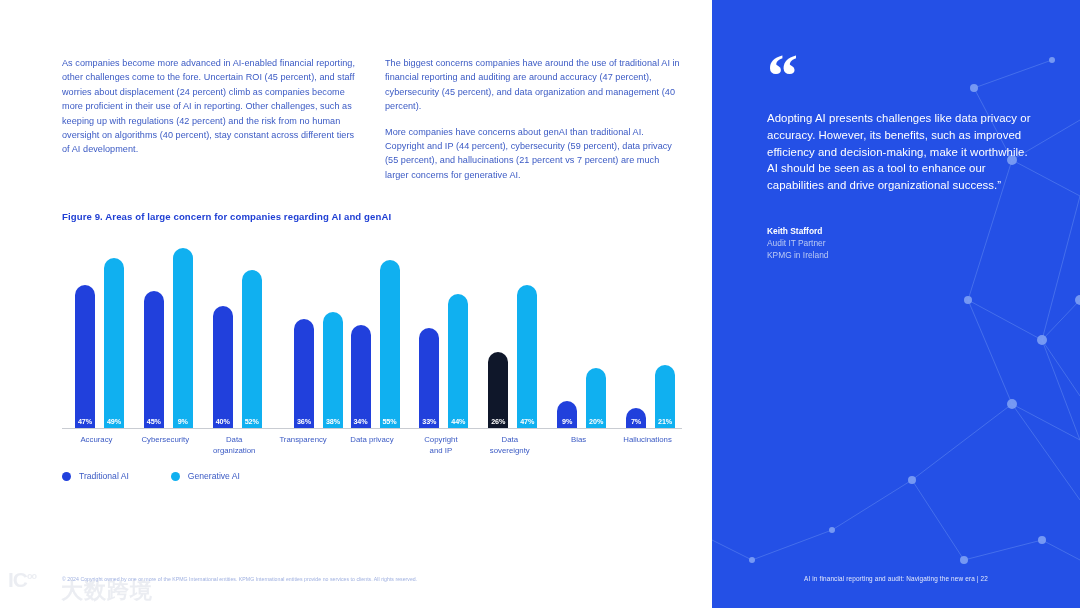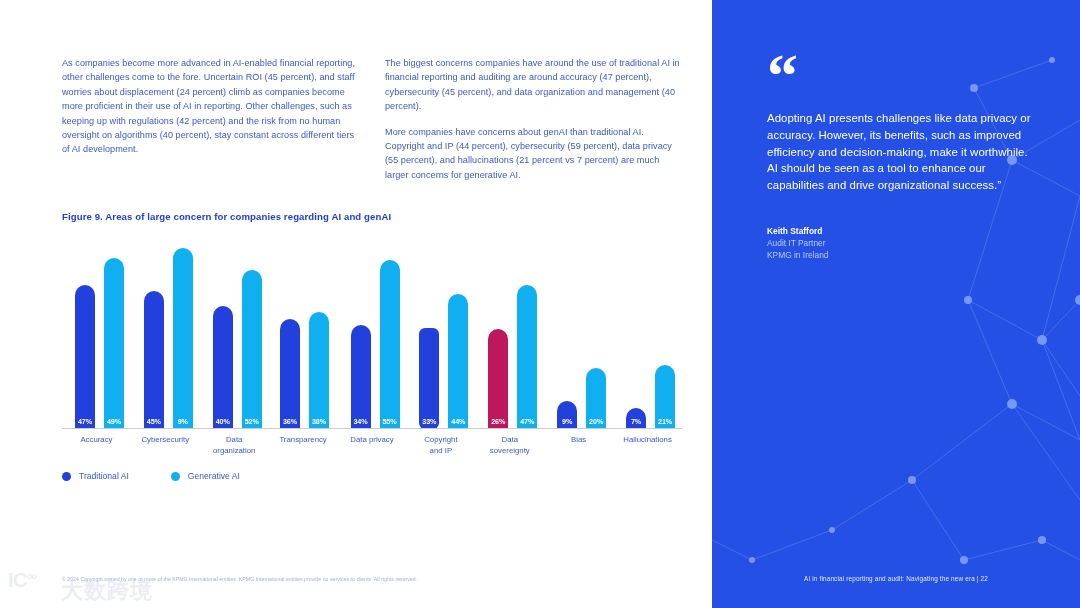--- a/index.html
+++ b/index.html
@@ -209,46 +209,46 @@
             </div>
           </div>
           <div class="group" style="left: 150.722px;">
             <div class="bar trad" style="height: 122.667px; background: rgb(33, 64, 220);">
               <span class="bar-label">40%</span>
             </div>
             <div class="bar gen" style="height: 159.467px; background: rgb(16, 176, 240);">
               <span class="bar-label">52%</span>
             </div>
           </div>
-          <div class="group" style="left: 218px;">
+          <div class="group" style="left: 232px;">
             <div class="bar trad" style="height: 110.4px; background: rgb(33, 64, 220);">
               <span class="bar-label">36%</span>
             </div>
             <div class="bar gen" style="height: 116.533px; background: rgb(16, 176, 240);">
               <span class="bar-label">38%</span>
             </div>
           </div>
           <div class="group" style="left: 288.5px;">
             <div class="bar trad" style="height: 104.267px; background: rgb(33, 64, 220);">
               <span class="bar-label">34%</span>
             </div>
             <div class="bar gen" style="height: 168.667px; background: rgb(16, 176, 240);">
               <span class="bar-label">55%</span>
             </div>
           </div>
           <div class="group" style="left: 357.389px;">
-            <div class="bar trad" style="height: 101.2px; background: rgb(33, 64, 220); border-radius: 6px;">
+            <div class="bar trad" style="height: 101.2px; background: rgb(33, 64, 220);">
               <span class="bar-label">33%</span>
             </div>
             <div class="bar gen" style="height: 134.933px; background: rgb(16, 176, 240);">
               <span class="bar-label">44%</span>
             </div>
           </div>
           <div class="group" style="left: 426.278px;">
-            <div class="bar trad" style="height: 100px; background: #be185d;">
+            <div class="bar trad" style="height: 77px; background: #0f172a;">
               <span class="bar-label">26%</span>
             </div>
             <div class="bar gen" style="height: 144.133px; background: rgb(16, 176, 240);">
               <span class="bar-label">47%</span>
             </div>
           </div>
           <div class="group" style="left: 495.167px;">
             <div class="bar trad" style="height: 27.6px; background: rgb(33, 64, 220);">
               <span class="bar-label">9%</span>
             </div>

